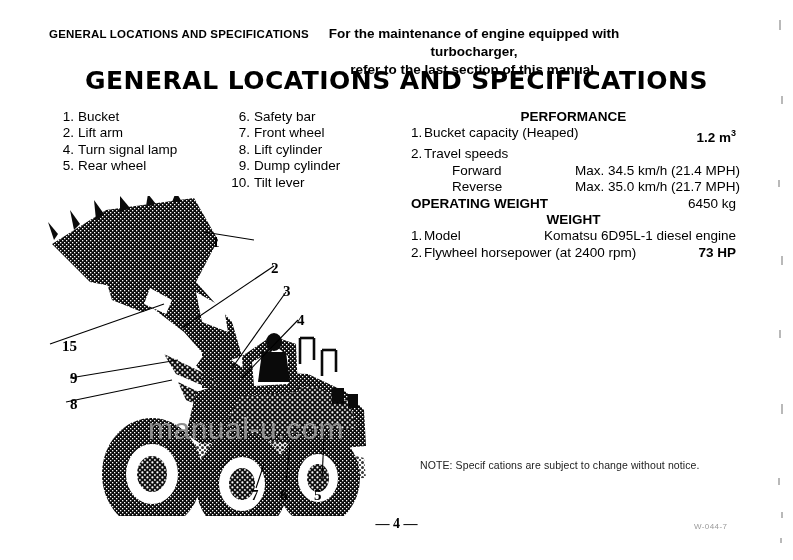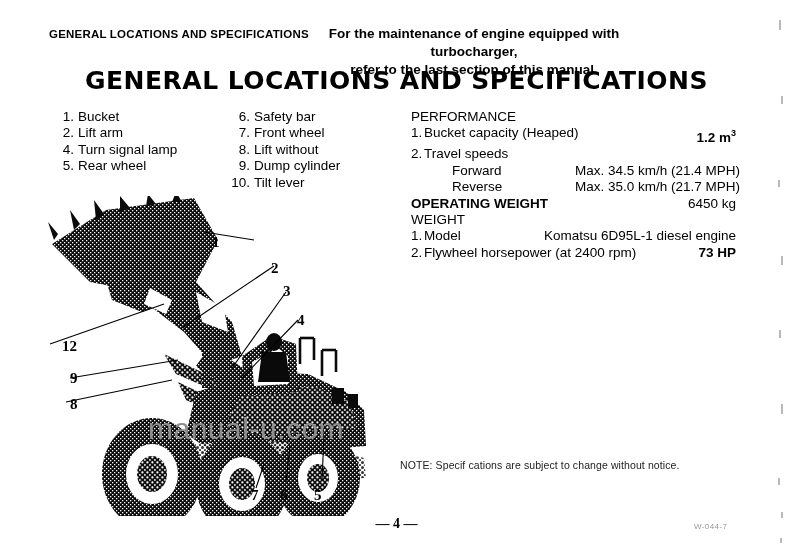--- a/index.html
+++ b/index.html
@@ -74,23 +74,24 @@
   
   #specs {
     position: absolute;
     left: 411px;
     top: 109px;
     width: 325px;
     font-size: 13.5px;
     line-height: 16.4px;
   }
   #specs .sec {
-    font-weight: normal;
+    font-weight: bold;
     display: block;
     white-space: nowrap;
+    text-align: center;
   }
   #specs .line {
     display: flex;
     white-space: nowrap;
   }
   #specs .lbl { flex: 0 0 auto; }
   #specs .val {
     margin-left: auto;
     text-align: left;
   }
@@ -103,21 +104,21 @@
     position: absolute;
     left: 164px;
   }
   #specs .rel { position: relative; }
   #specs .bold { font-weight: bold; }
   sup.cube { font-size: 9px; vertical-align: super; }
 
   
   #note {
     position: absolute;
-    left: 400px;
+    left: 420px;
     top: 459px;
     font-size: 10.5px;
     letter-spacing: 0.1px;
     white-space: nowrap;
     color: #222;
   }
 
   
   #page-number {
     position: absolute;
@@ -193,21 +194,21 @@
   <div class="parts-col" id="parts-col-left">
     <span class="row"><span class="num">1.</span><span>Bucket</span></span>
     <span class="row"><span class="num">2.</span><span>Lift arm</span></span>
     <span class="row"><span class="num">4.</span><span>Turn signal lamp</span></span>
     <span class="row"><span class="num">5.</span><span>Rear wheel</span></span>
   </div>
 
   <div class="parts-col" id="parts-col-right">
     <span class="row"><span class="num">6.</span><span>Safety bar</span></span>
     <span class="row"><span class="num">7.</span><span>Front wheel</span></span>
-    <span class="row"><span class="num">8.</span><span>Lift without</span></span>
+    <span class="row"><span class="num">8.</span><span>Lift cylinder</span></span>
     <span class="row"><span class="num">9.</span><span>Dump cylinder</span></span>
     <span class="row"><span class="num">10.</span><span>Tilt lever</span></span>
   </div>
 
   <div id="specs">
 
     <span class="sec">PERFORMANCE</span>
 
     <div class="line">
       <span class="lbl"><span class="num">1.</span><span>Bucket capacity (Heaped)</span></span>
@@ -364,21 +365,21 @@
 
   <div class="callout" style="left:212px; top:234px;">1</div>
   <div class="callout" style="left:271px; top:260px;">2</div>
   <div class="callout" style="left:283px; top:283px;">3</div>
   <div class="callout" style="left:297px; top:312px;">4</div>
   <div class="callout" style="left:314px; top:487px;">5</div>
   <div class="callout" style="left:280px; top:487px;">6</div>
   <div class="callout" style="left:251px; top:487px;">7</div>
   <div class="callout" style="left:70px;  top:396px;">8</div>
   <div class="callout" style="left:70px;  top:370px;">9</div>
-  <div class="callout" style="left:62px;  top:338px;">12</div>
+  <div class="callout" style="left:62px;  top:338px;">15</div>
 
   <div id="page-number">— 4 —</div>
   <div id="drawing-code">W-044-7</div>
 
   <div class="speck" style="left:779px; top:20px;  width:2px; height:10px;"></div>
   <div class="speck" style="left:781px; top:96px;  width:2px; height:8px;"></div>
   <div class="speck" style="left:778px; top:180px; width:2px; height:7px;"></div>
   <div class="speck" style="left:781px; top:256px; width:2px; height:9px;"></div>
   <div class="speck" style="left:779px; top:330px; width:2px; height:8px;"></div>
   <div class="speck" style="left:781px; top:404px; width:2px; height:10px;"></div>

